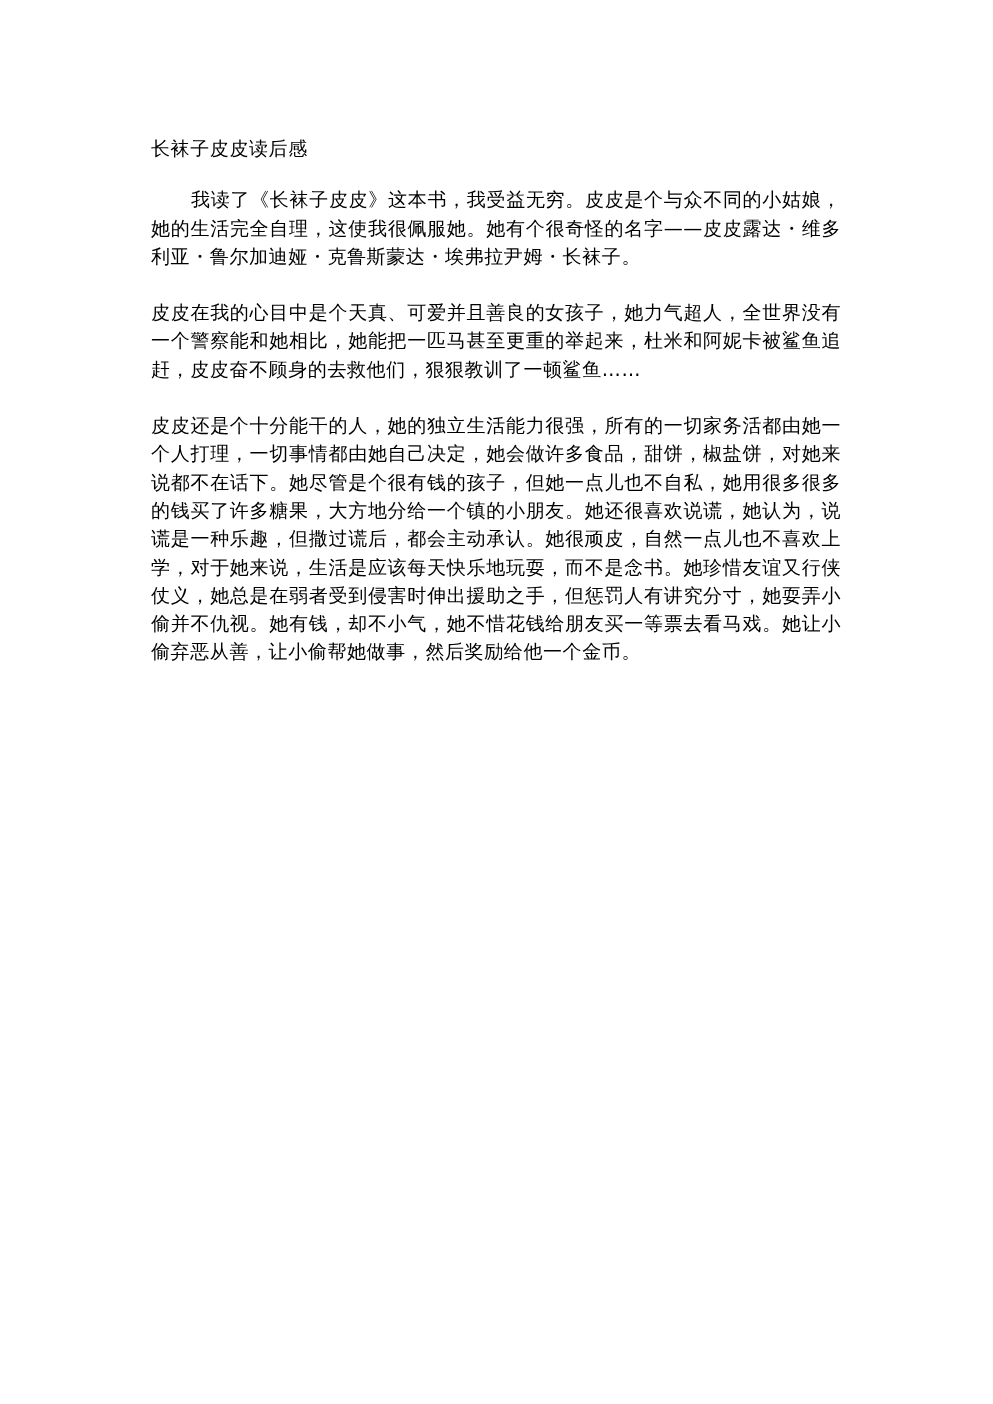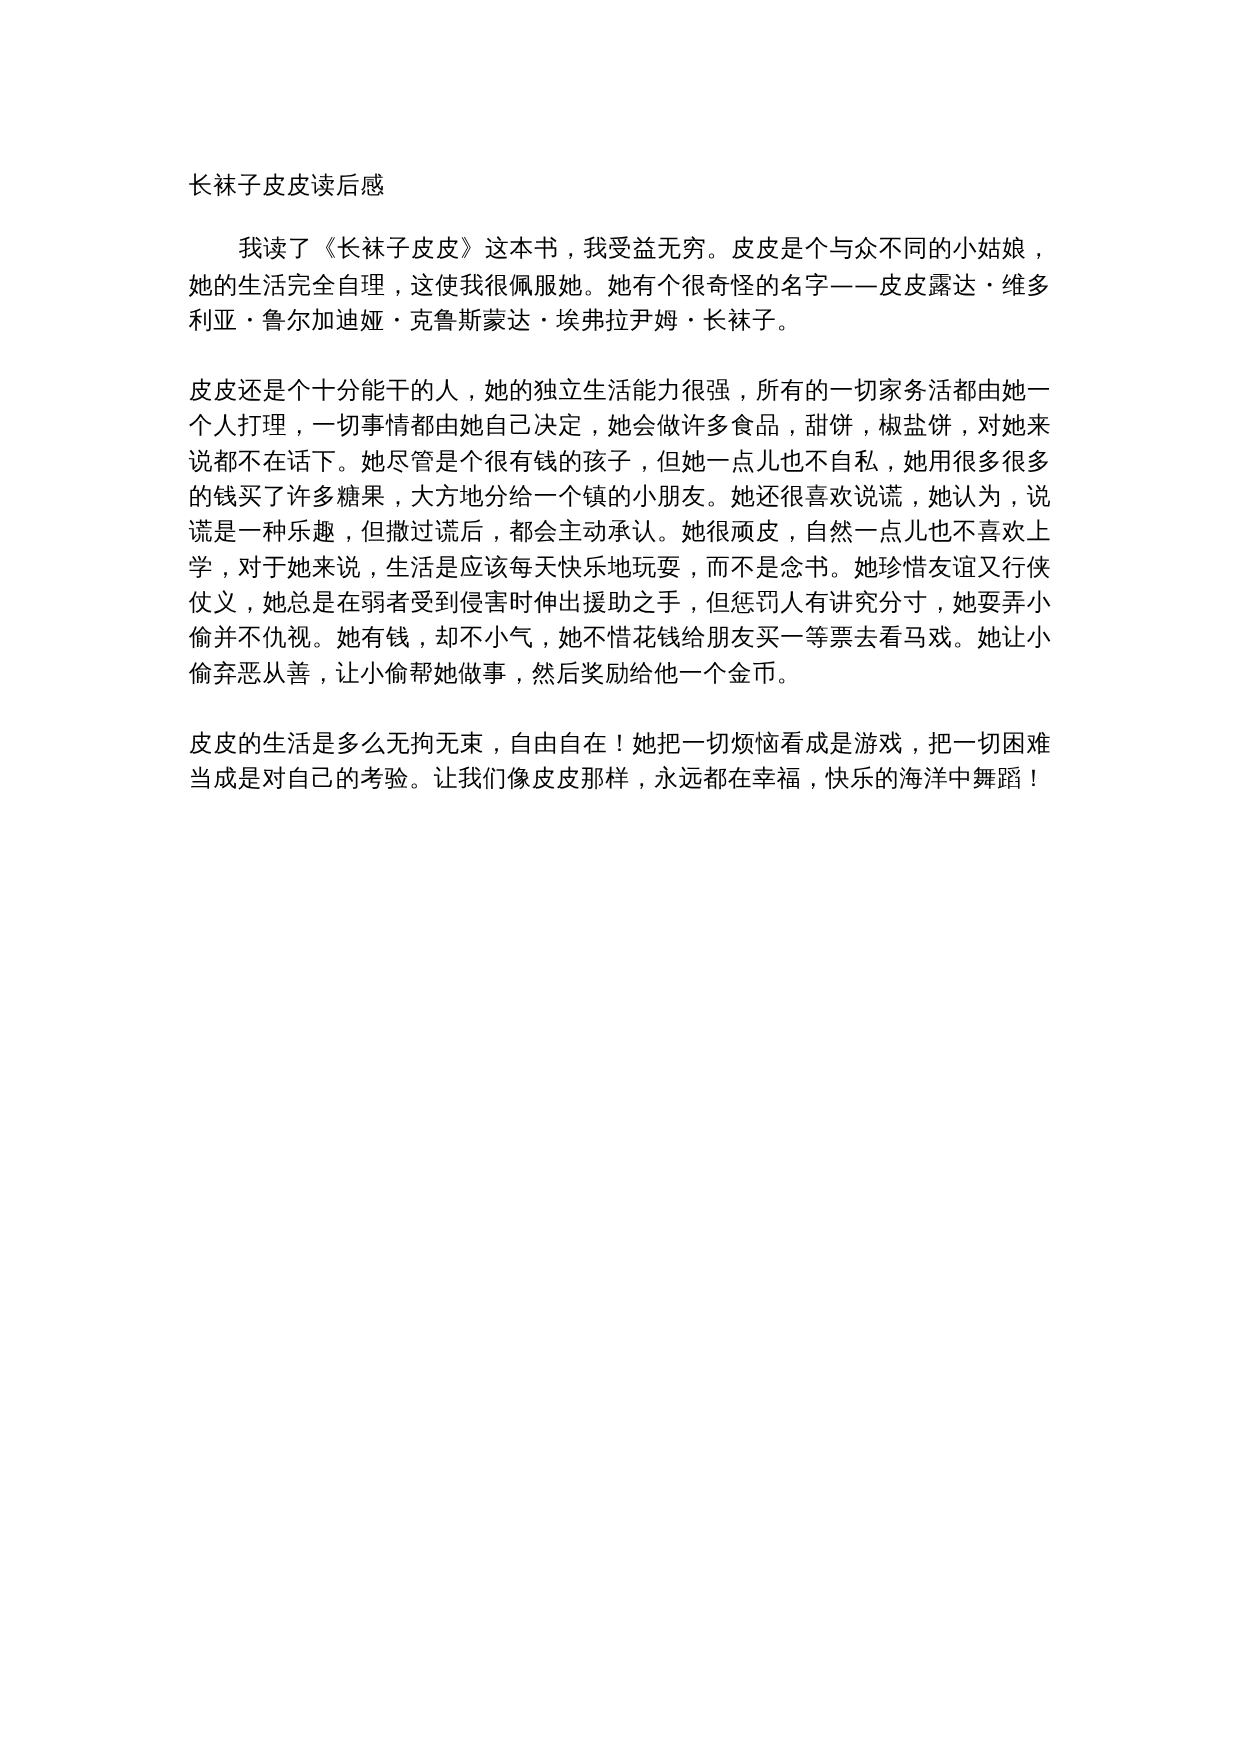--- a/index.html
+++ b/index.html
@@ -18,15 +18,15 @@
   .title { margin: 16px 0 23px 0; font-weight: normal; font-size: 19px; }
   .para { margin: 0 0 28px 0; text-align: justify; }
   .para.indent { text-indent: 40px; margin-top: 16px; }
 </style>
 </head>
 <body>
 
 <div class="page">
   <div class="title">长袜子皮皮读后感</div>
   <p class="para indent">我读了《长袜子皮皮》这本书，我受益无穷。皮皮是个与众不同的小姑娘，她的生活完全自理，这使我很佩服她。她有个很奇怪的名字——皮皮露达・维多利亚・鲁尔加迪娅・克鲁斯蒙达・埃弗拉尹姆・长袜子。</p>
+  <p class="para">皮皮在我的心目中是个天真、可爱并且善良的女孩子，她力气超人，全世界没有一个警察能和她相比，她能把一匹马甚至更重的举起来，杜米和阿妮卡被鲨鱼追赶，皮皮奋不顾身的去救他们，狠狠教训了一顿鲨鱼……</p>
   <p class="para">皮皮还是个十分能干的人，她的独立生活能力很强，所有的一切家务活都由她一个人打理，一切事情都由她自己决定，她会做许多食品，甜饼，椒盐饼，对她来说都不在话下。她尽管是个很有钱的孩子，但她一点儿也不自私，她用很多很多的钱买了许多糖果，大方地分给一个镇的小朋友。她还很喜欢说谎，她认为，说谎是一种乐趣，但撒过谎后，都会主动承认。她很顽皮，自然一点儿也不喜欢上学，对于她来说，生活是应该每天快乐地玩耍，而不是念书。她珍惜友谊又行侠仗义，她总是在弱者受到侵害时伸出援助之手，但惩罚人有讲究分寸，她耍弄小偷并不仇视。她有钱，却不小气，她不惜花钱给朋友买一等票去看马戏。她让小偷弃恶从善，让小偷帮她做事，然后奖励给他一个金币。</p>
-  <p class="para">皮皮的生活是多么无拘无束，自由自在！她把一切烦恼看成是游戏，把一切困难当成是对自己的考验。让我们像皮皮那样，永远都在幸福，快乐的海洋中舞蹈！</p>
 </div>
 
 </body></html>

